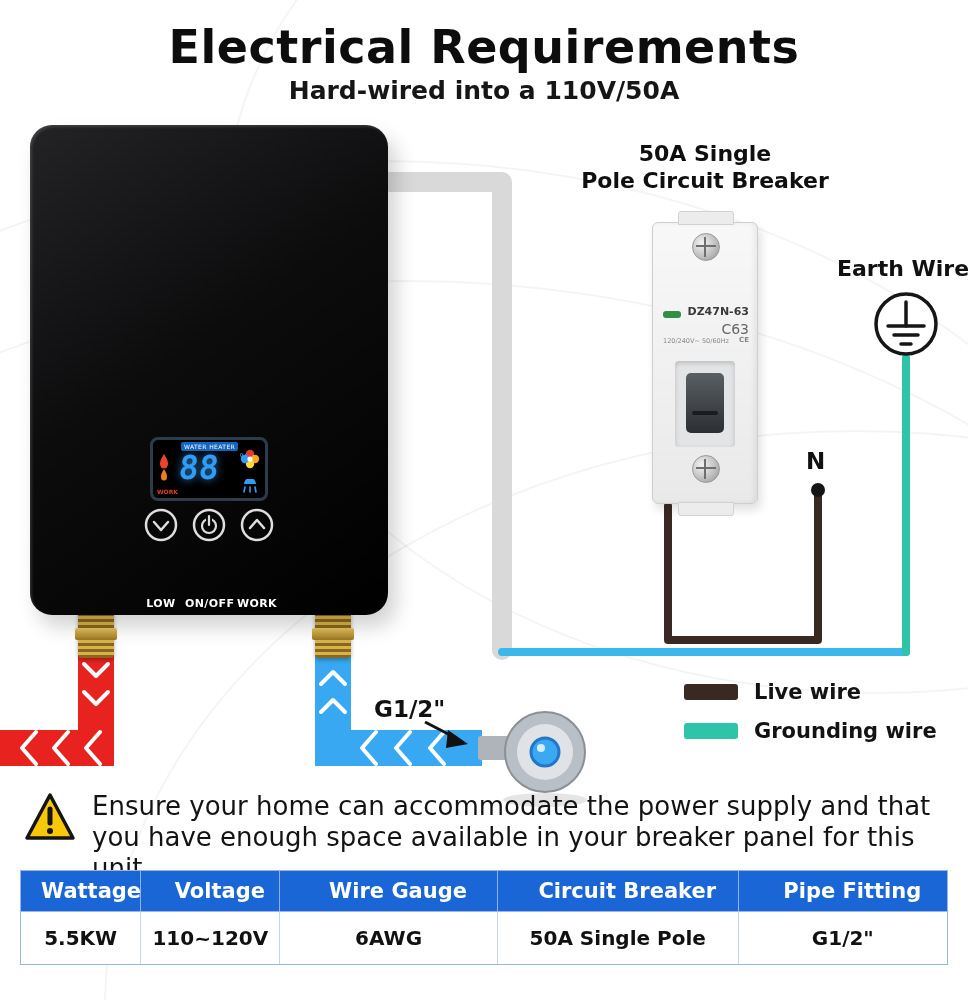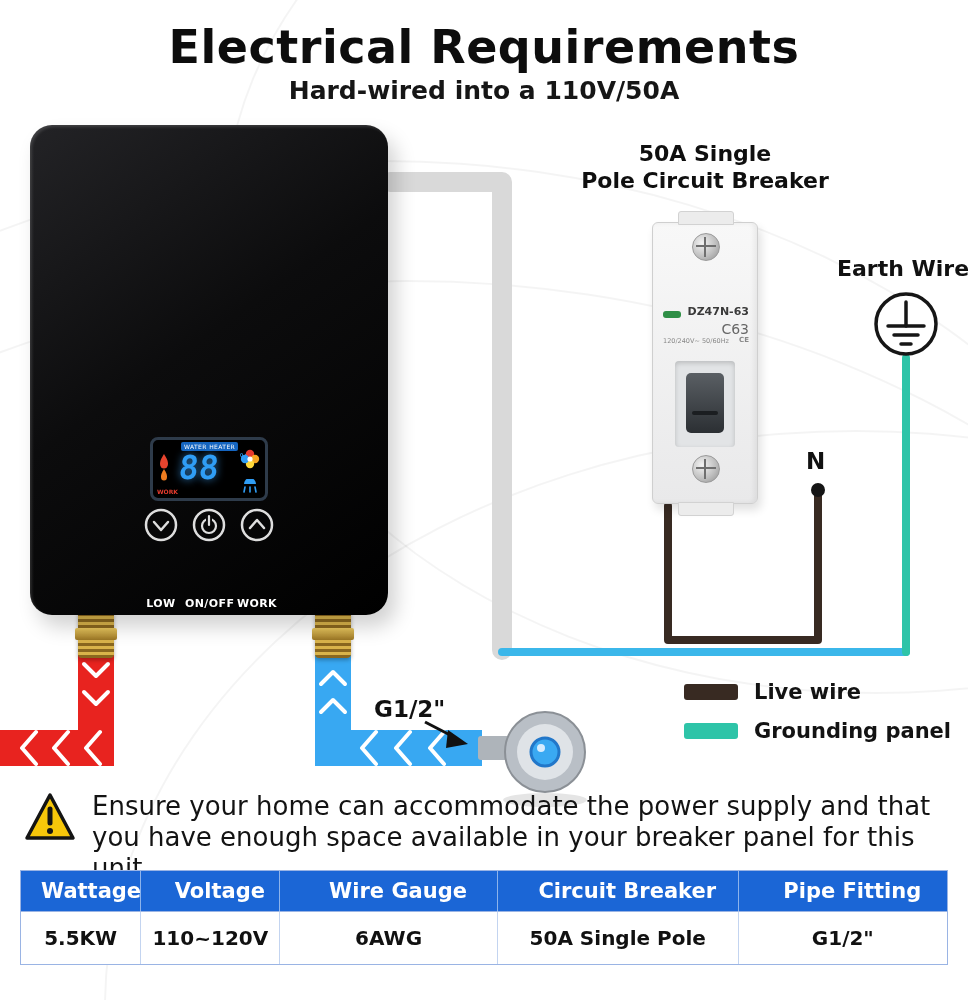--- a/index.html
+++ b/index.html
@@ -236,21 +236,21 @@
   <div class="abs n-label">N</div>
   <div class="abs g-label">G1/2"</div>
 
   <div class="abs legend">
     <div class="legend-row">
       <div class="swatch" style="background-color: rgb(56, 42, 34);"></div>
       <div class="legend-label">Live wire</div>
     </div>
     <div class="legend-row">
       <div class="swatch" style="background-color: rgb(46, 196, 168);"></div>
-      <div class="legend-label">Grounding panel</div>
+      <div class="legend-label">Grounding wire</div>
     </div>
   </div>
 
   <svg class="abs warn-icon" width="52" height="50" viewBox="0 0 52 50">
     <polygon points="26,3 49,46 3,46" fill="#f7c70a" stroke="#141414" stroke-width="3.5" stroke-linejoin="round"></polygon>
     <path d="M26,17 L26,31" stroke="#141414" stroke-width="5" stroke-linecap="round"></path>
     <circle cx="26" cy="39" r="3" fill="#141414"></circle>
   </svg>
   <div class="abs warn-text">
     <span>Ensure your home can accommodate the power supply and that</span><br>

